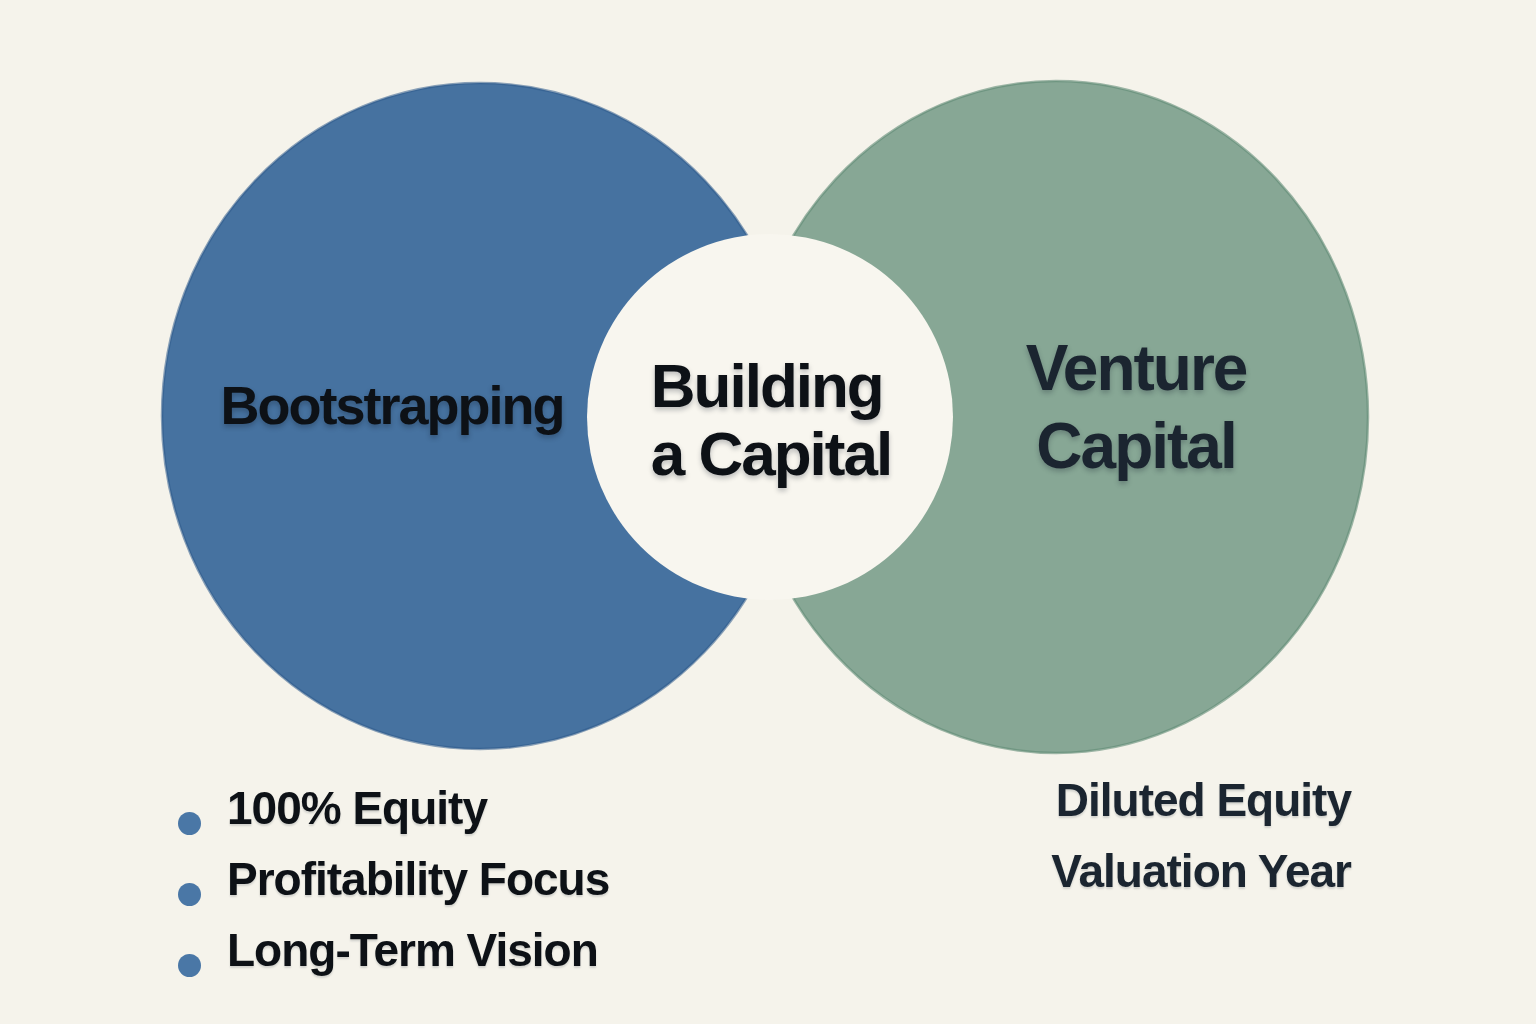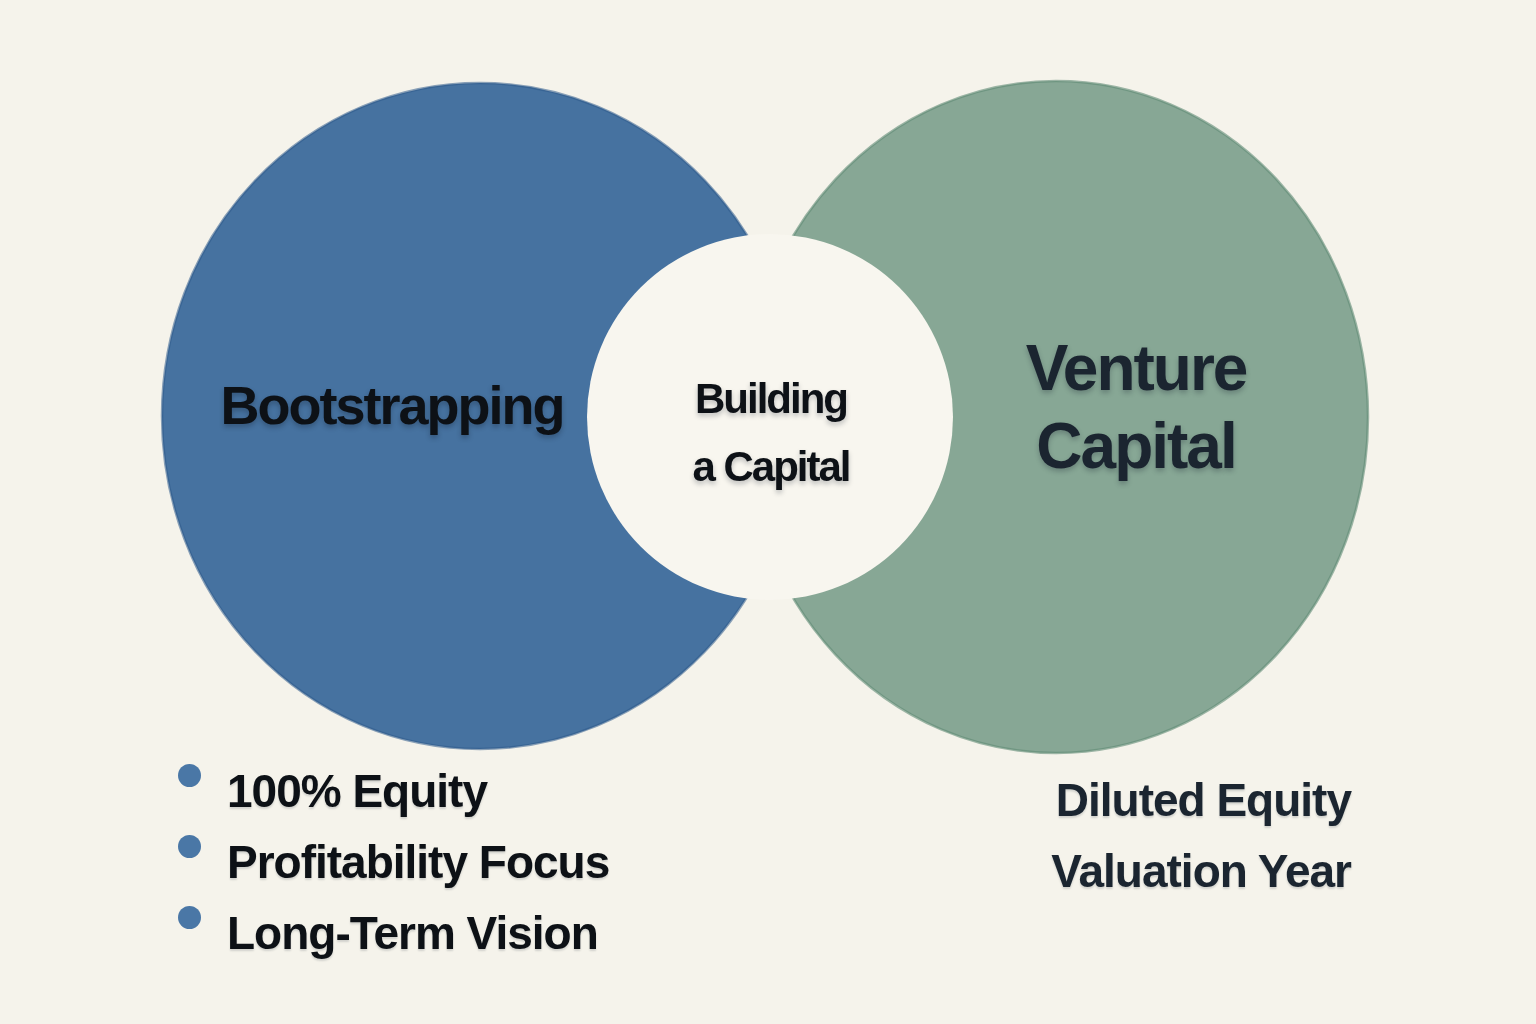--- a/index.html
+++ b/index.html
@@ -28,42 +28,41 @@
 
   .label { position: absolute; transform: translate(-50%, -50%); white-space: nowrap; }
 
   .bootstrapping-label {
     left: 392px; top: 405px;
     font-size: 54px; font-weight: bold; letter-spacing: -2px;
     color: var(--ink-black, #0d1116);
     text-shadow: 0 3px 5px rgba(15,25,40,0.30);
   }
   .center-label {
-    left: 771px; top: 433px;
-    text-align: center;
-    font-size: 42px; font-weight: bold; letter-spacing: -2px;
+    left: 771px; top: 420px;
+    font-size: 62px; font-weight: bold; letter-spacing: -2px;
     line-height: 68px;
     color: var(--ink-black, #0d1116);
     text-shadow: 0 3px 5px rgba(15,25,40,0.25);
   }
   .venture-label {
     left: 1136px; top: 407px;
     text-align: center;
     font-size: 64px; font-weight: bold; letter-spacing: -2px;
     line-height: 78px;
     color: var(--ink-navy, #1b2530);
     text-shadow: 0 3px 5px rgba(15,25,40,0.25);
   }
 
   .left-list {
     position: absolute; left: 178px; top: 764px;
   }
   .bullet-item {
     height: 71px;
-    display: flex; align-items: flex-start;
+    display: flex; align-items: flex-end;
   }
   .bullet-dot {
     width: 23px; height: 23px; border-radius: 50%;
     background: var(--bullet-dot, #4a77a6);
     margin-right: 26px;
     flex: none;
   }
   .bullet-text {
     font-size: 46px; font-weight: bold; letter-spacing: -1px;
     color: var(--ink-black, #0d1116);

